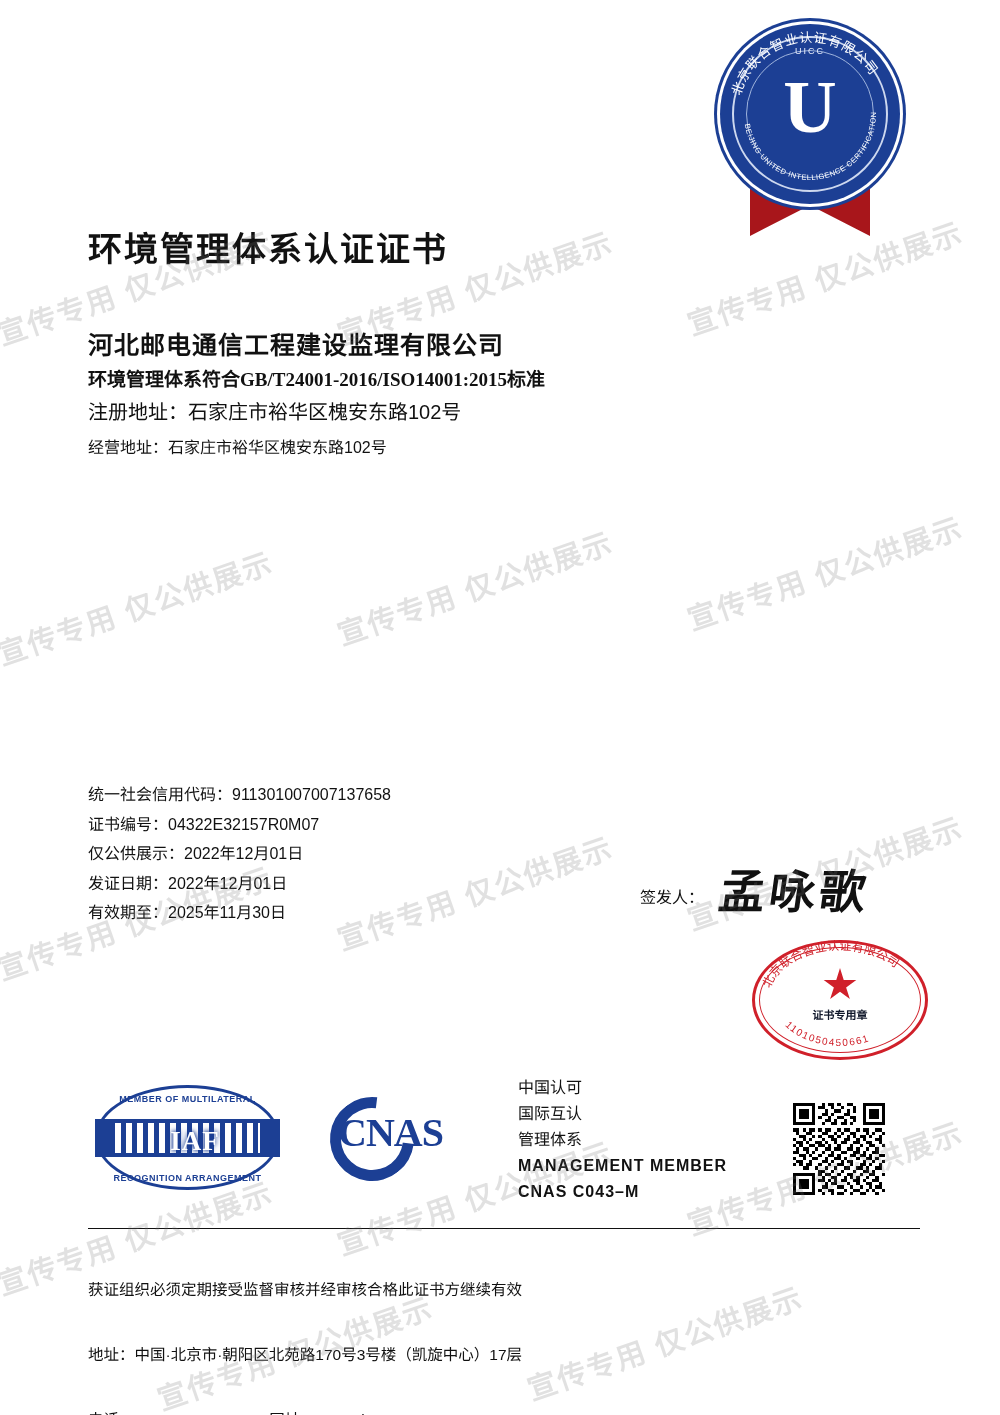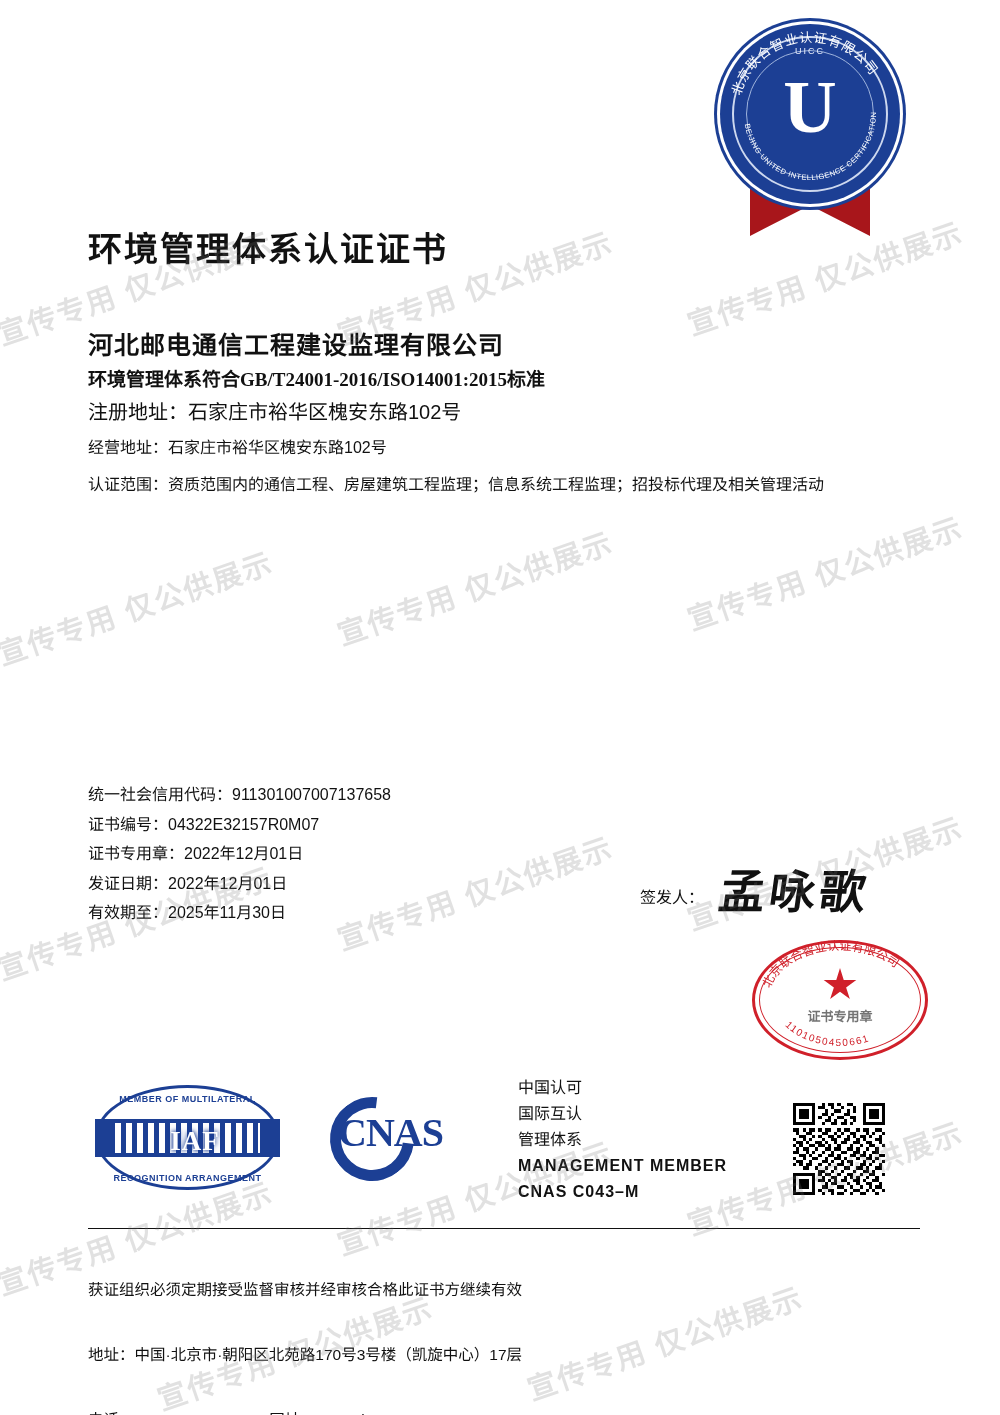--- a/index.html
+++ b/index.html
@@ -60,21 +60,21 @@
   .signature{position:absolute;left:720px;top:855px;font-size:46px;
     font-family:"DejaVu Serif","Liberation Serif",serif;font-weight:bold;
     transform:skewX(-8deg);letter-spacing:4px;color:#111;}
 
   
   .stamp{position:absolute;left:752px;top:940px;width:176px;height:120px;}
   .stamp .ell{position:absolute;inset:0;border:3px solid #d0202a;border-radius:50%;}
   .stamp .ell2{position:absolute;inset:7px;border:1px solid #d0202a;border-radius:50%;}
   .stamp .star{position:absolute;left:50%;top:28px;margin-left:-17px;width:34px;height:34px;background:#d0202a;
     clip-path:polygon(50% 0%,61% 35%,98% 35%,68% 57%,79% 91%,50% 70%,21% 91%,32% 57%,2% 35%,39% 35%);}
-  .stamp .txt{position:absolute;left:0;right:0;top:66px;text-align:center;color:#737373;font-size:13px;font-weight:bold;}
+  .stamp .txt{position:absolute;left:0;right:0;top:66px;text-align:center;color:#0f172a;font-size:11px;font-weight:bold;}
 
   
   .iaf{position:absolute;left:95px;top:1085px;width:185px;height:105px;}
   .iaf .oval{position:absolute;inset:0;border-radius:50%;border:3px solid #1c3f94;}
   .iaf .band-o{position:absolute;left:0;right:0;top:34px;height:38px;background:#1c3f94;}
   .iaf .bars{position:absolute;left:20px;right:20px;top:38px;height:30px;
     background:repeating-linear-gradient(90deg,#fff 0 6px,#1c3f94 6px 11px);}
   .iaf .name{position:absolute;left:0;right:0;top:41px;text-align:center;color:#fff;font-size:27px;
     font-weight:bold;font-family:"Liberation Serif","DejaVu Serif",serif;letter-spacing:1px;
     text-shadow:0 0 4px #1c3f94,0 0 6px #1c3f94;padding-left:15px;}
@@ -158,26 +158,25 @@
       <div class="uicc">UICC</div>
       <div class="u">U</div>
     </div>
   </div>
 
   <div class="cert-title">环境管理体系认证证书</div>
   <div class="company">河北邮电通信工程建设监理有限公司</div>
   <div class="standard">环境管理体系符合GB/T24001-2016/ISO14001:2015标准</div>
   <div class="addr1">注册地址：石家庄市裕华区槐安东路102号</div>
   <div class="addr2">经营地址：石家庄市裕华区槐安东路102号</div>
-  <div class="scope">认证范围：资质范围内的通信工程、房屋建筑工程监理；信息系统工程监理；招投标代理及相关管理活动</div>
 
   <div class="info">
     <div>统一社会信用代码：911301007007137658</div>
     <div>证书编号：04322E32157R0M07</div>
-    <div>证书专用章：2022年12月01日</div>
+    <div>仅公供展示：2022年12月01日</div>
     <div>发证日期：2022年12月01日</div>
     <div>有效期至：2025年11月30日</div>
   </div>
 
   <div class="signer-label">签发人：</div>
   <div class="signature">孟咏歌</div>
 
   <div class="stamp">
     <div class="ell"></div>
     <div class="ell2"></div>

